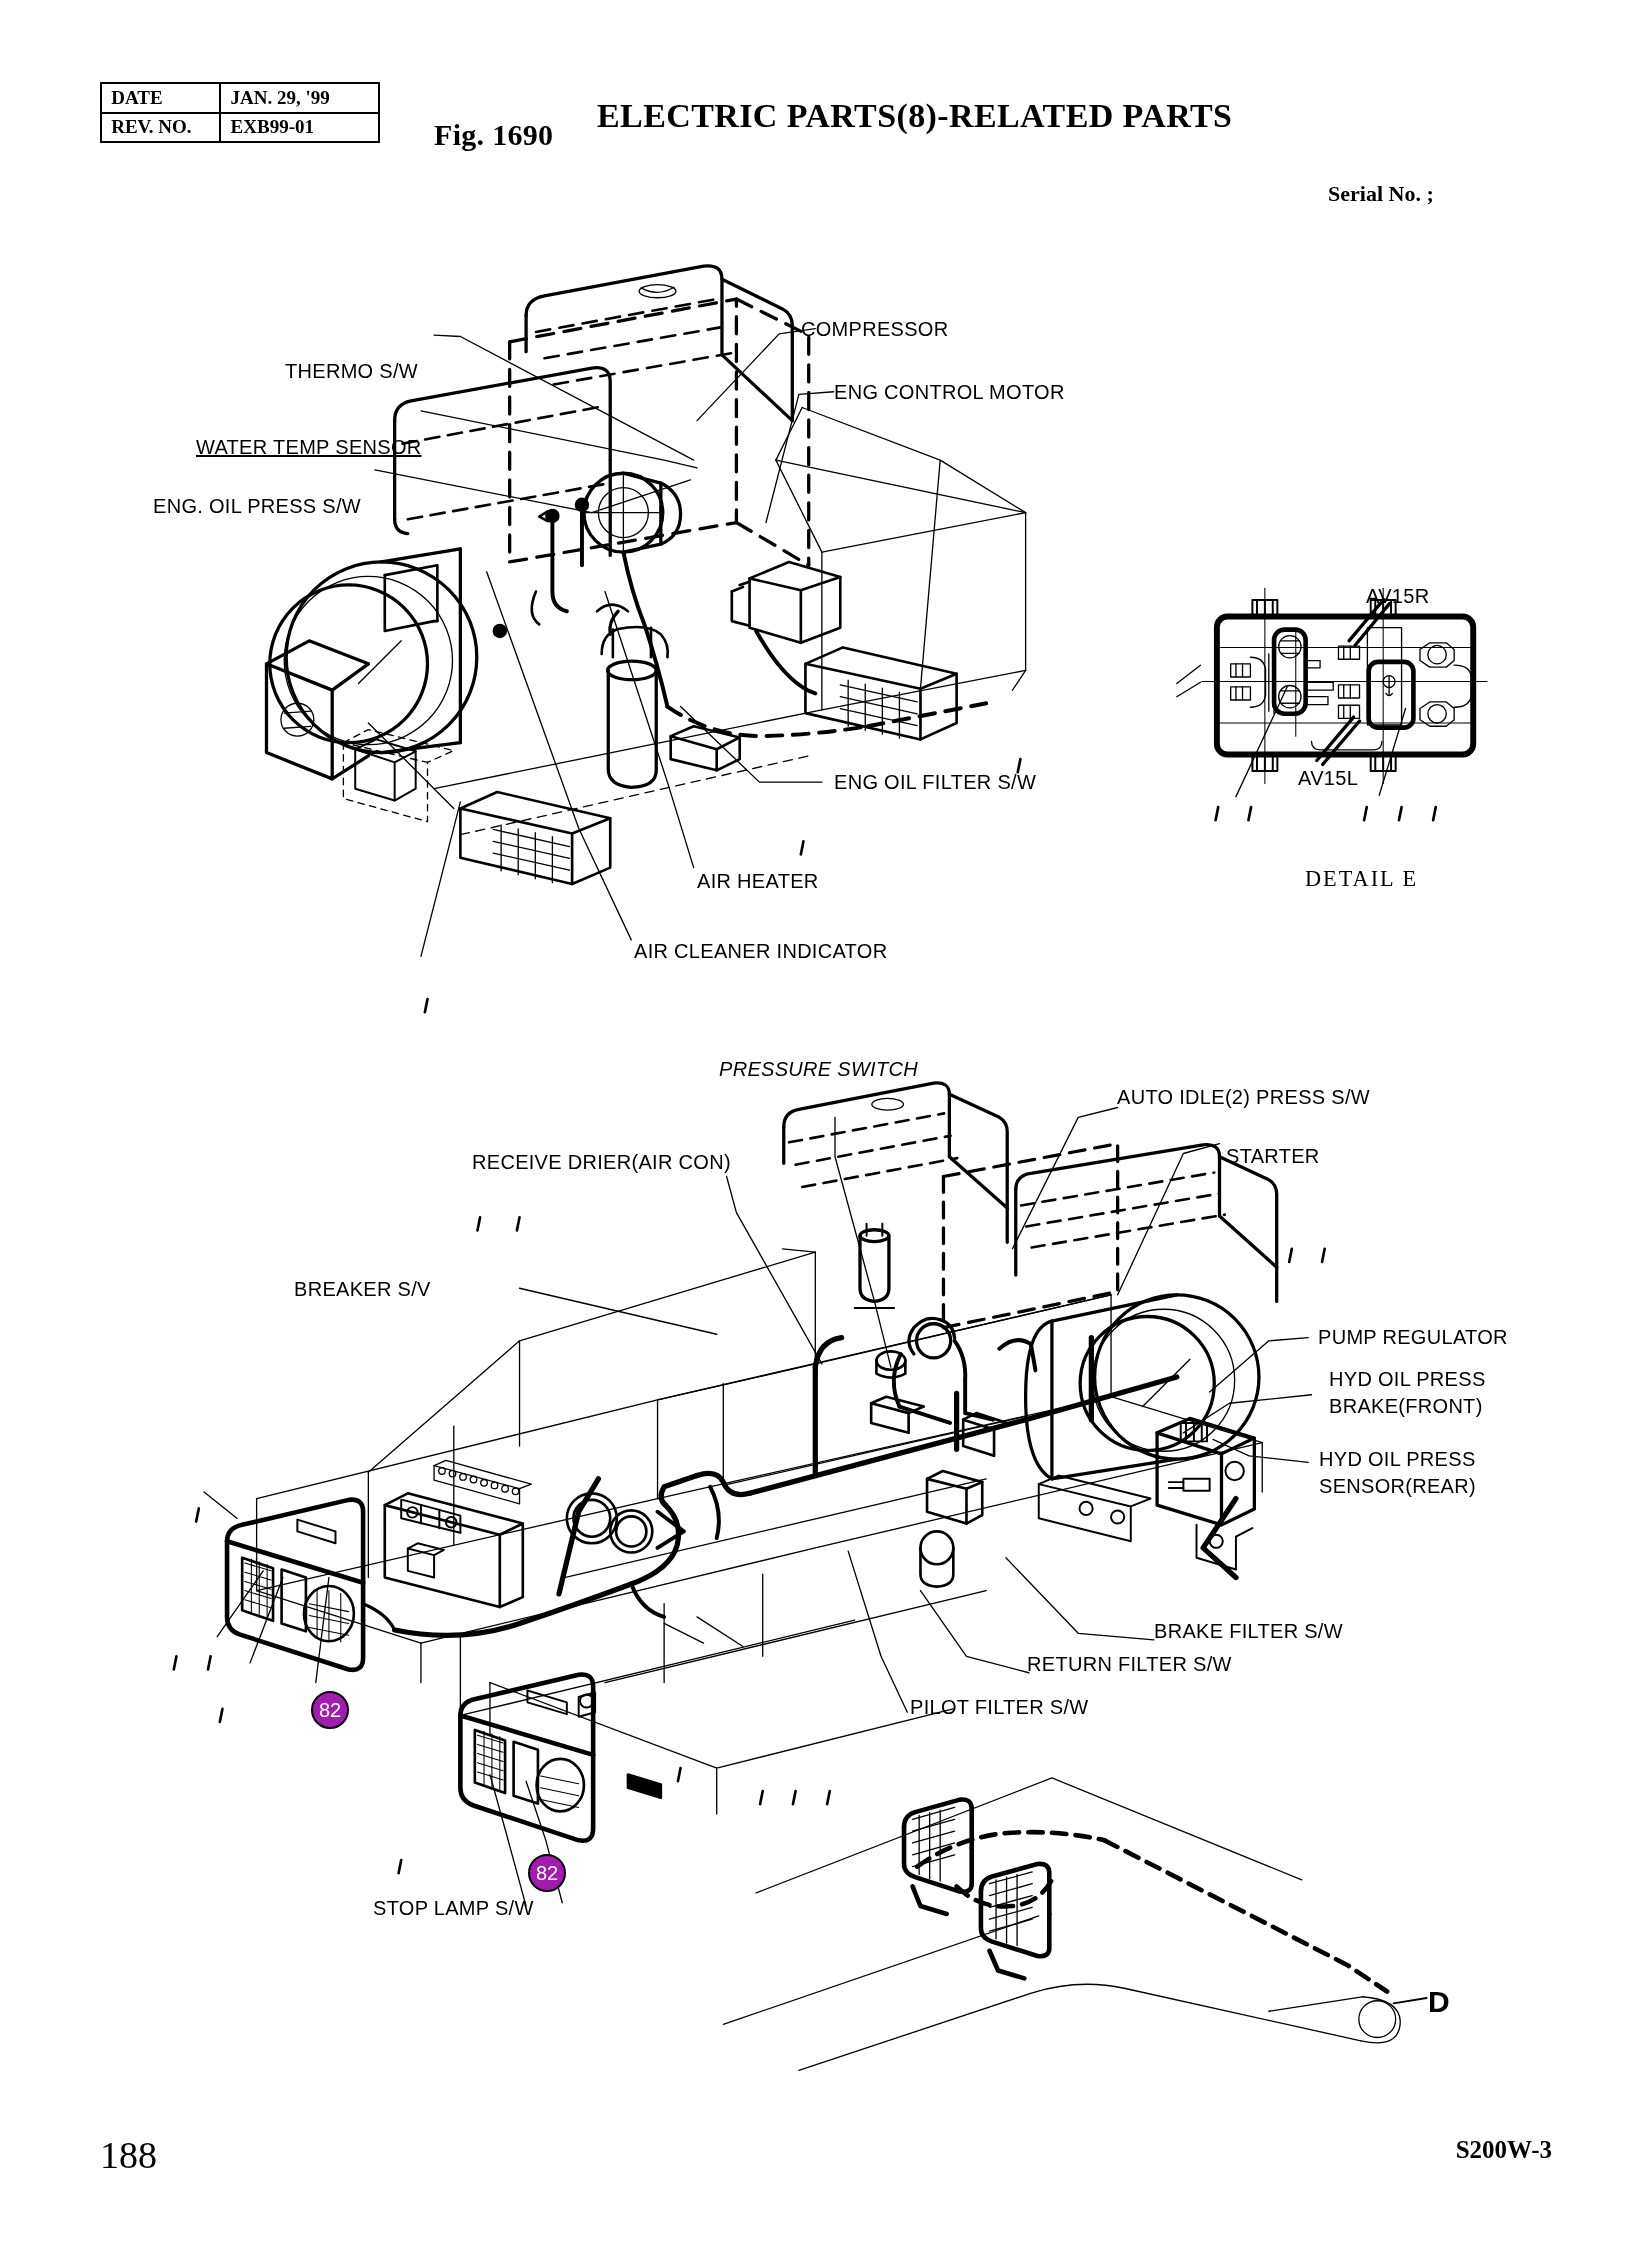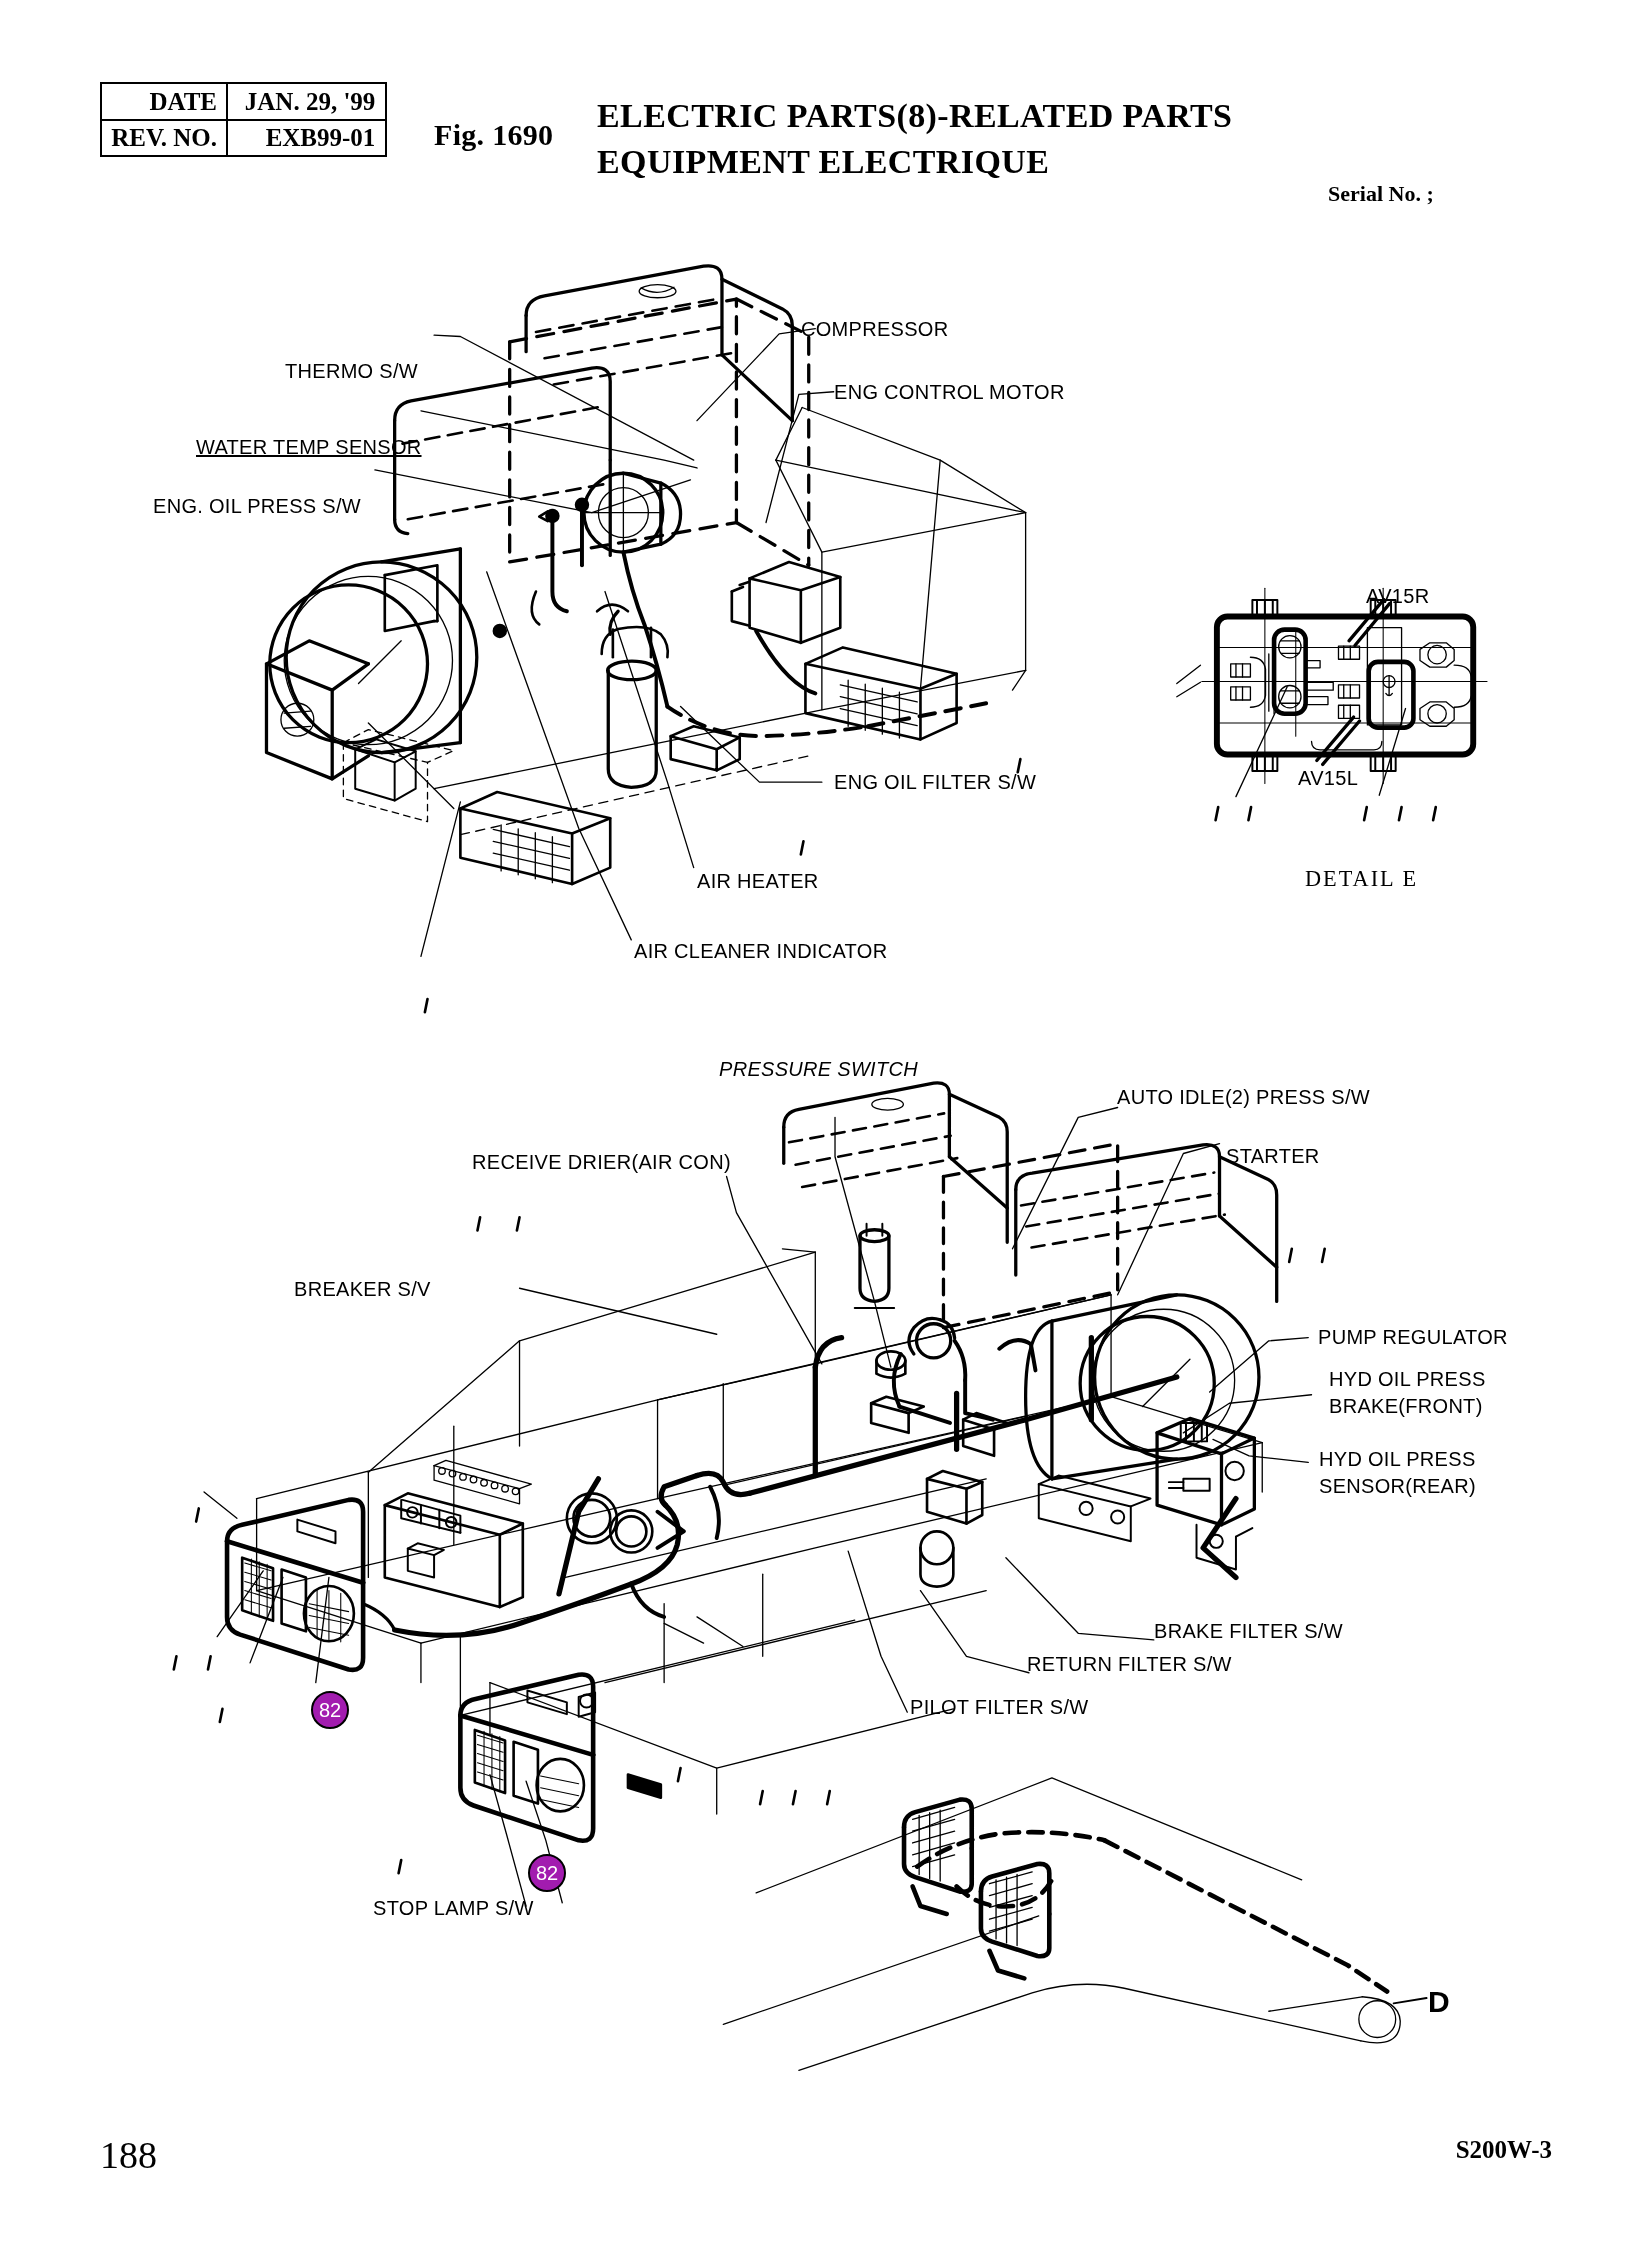--- a/index.html
+++ b/index.html
@@ -28,23 +28,23 @@
     position: absolute;
     left: 100px;
     top: 82px;
     border-collapse: collapse;
     font-family: "Liberation Serif", serif;
     font-weight: bold;
   }
   #revision-table td {
     border: 2px solid #000;
     padding: 2.6px 9.2px;
-    font-size: 25px;
+    font-size: 19px;
     line-height: 1.18;
-    text-align: right;
+    text-align: left;
     white-space: nowrap;
   }
   #revision-table td.lbl { width: 99px; }
   #revision-table td.val { width: 138px; }
 
   #fig-number {
     position: absolute;
     left: 434px;
     top: 118px;
     font-family: "Liberation Serif", serif;
@@ -157,21 +157,20 @@
       </tr>
       <tr>
         <td class="lbl">REV. NO.</td>
         <td class="val">EXB99-01</td>
       </tr>
     </tbody>
   </table>
 
   <div id="fig-number">Fig. 1690</div>
   <div id="title-en">ELECTRIC PARTS(8)-RELATED PARTS</div>
-  <div id="title-fr">EQUIPMENT ELECTRIQUE</div>
   <div id="serial-no">Serial No. ;</div>
 </div>
 
 <div id="drawing-canvas">
 <svg width="1649" height="2261" viewBox="0 0 2508 3440" xmlns="http://www.w3.org/2000/svg">
   <g fill="none" stroke="#000" stroke-linecap="round" stroke-linejoin="round">
 
   <g>
 
     <g stroke-width="2">

